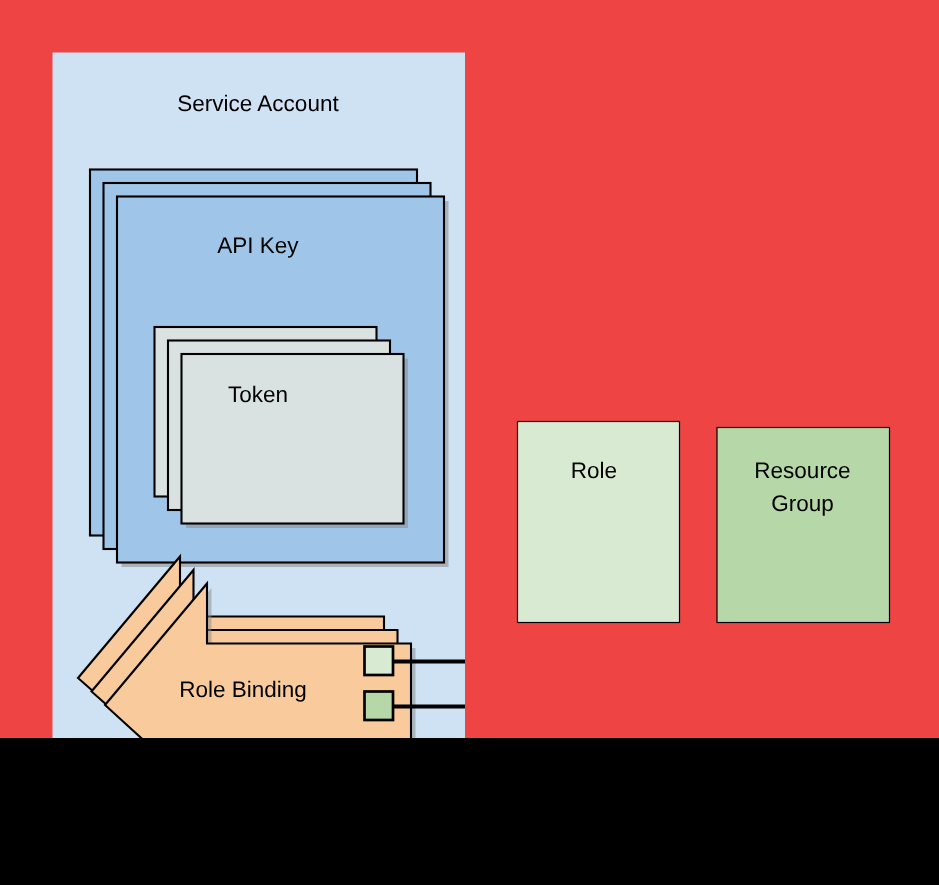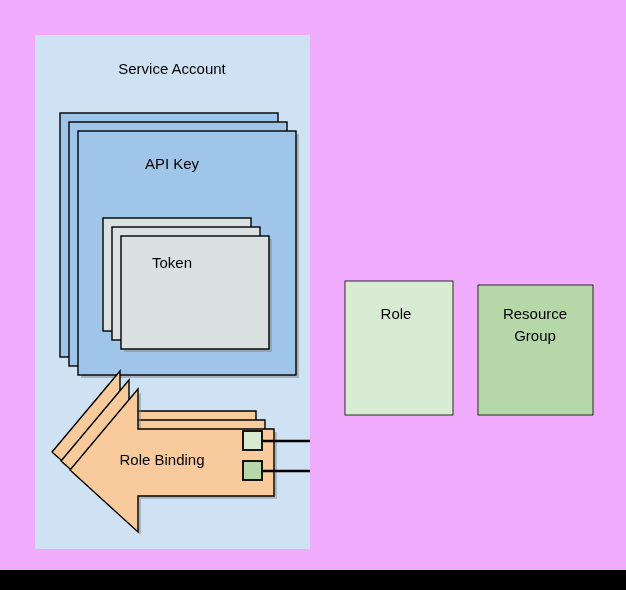--- a/index.html
+++ b/index.html
@@ -3,22 +3,22 @@
 <meta charset="utf-8">
 <style>
   html, body {
     margin: 0;
     padding: 0;
     background: #000000;
   }
   #canvas {
     position: relative;
     width: 626px;
-    height: 570px;
-    background: #f0abfc;
+    height: 492px;
+    background: #ef4444;
     overflow: hidden;
     font-family: "Liberation Sans", sans-serif;
   }
   svg.diagram {
     position: absolute;
     left: 0;
     top: 0;
     width: 626px;
     height: 590px;
     display: block;

